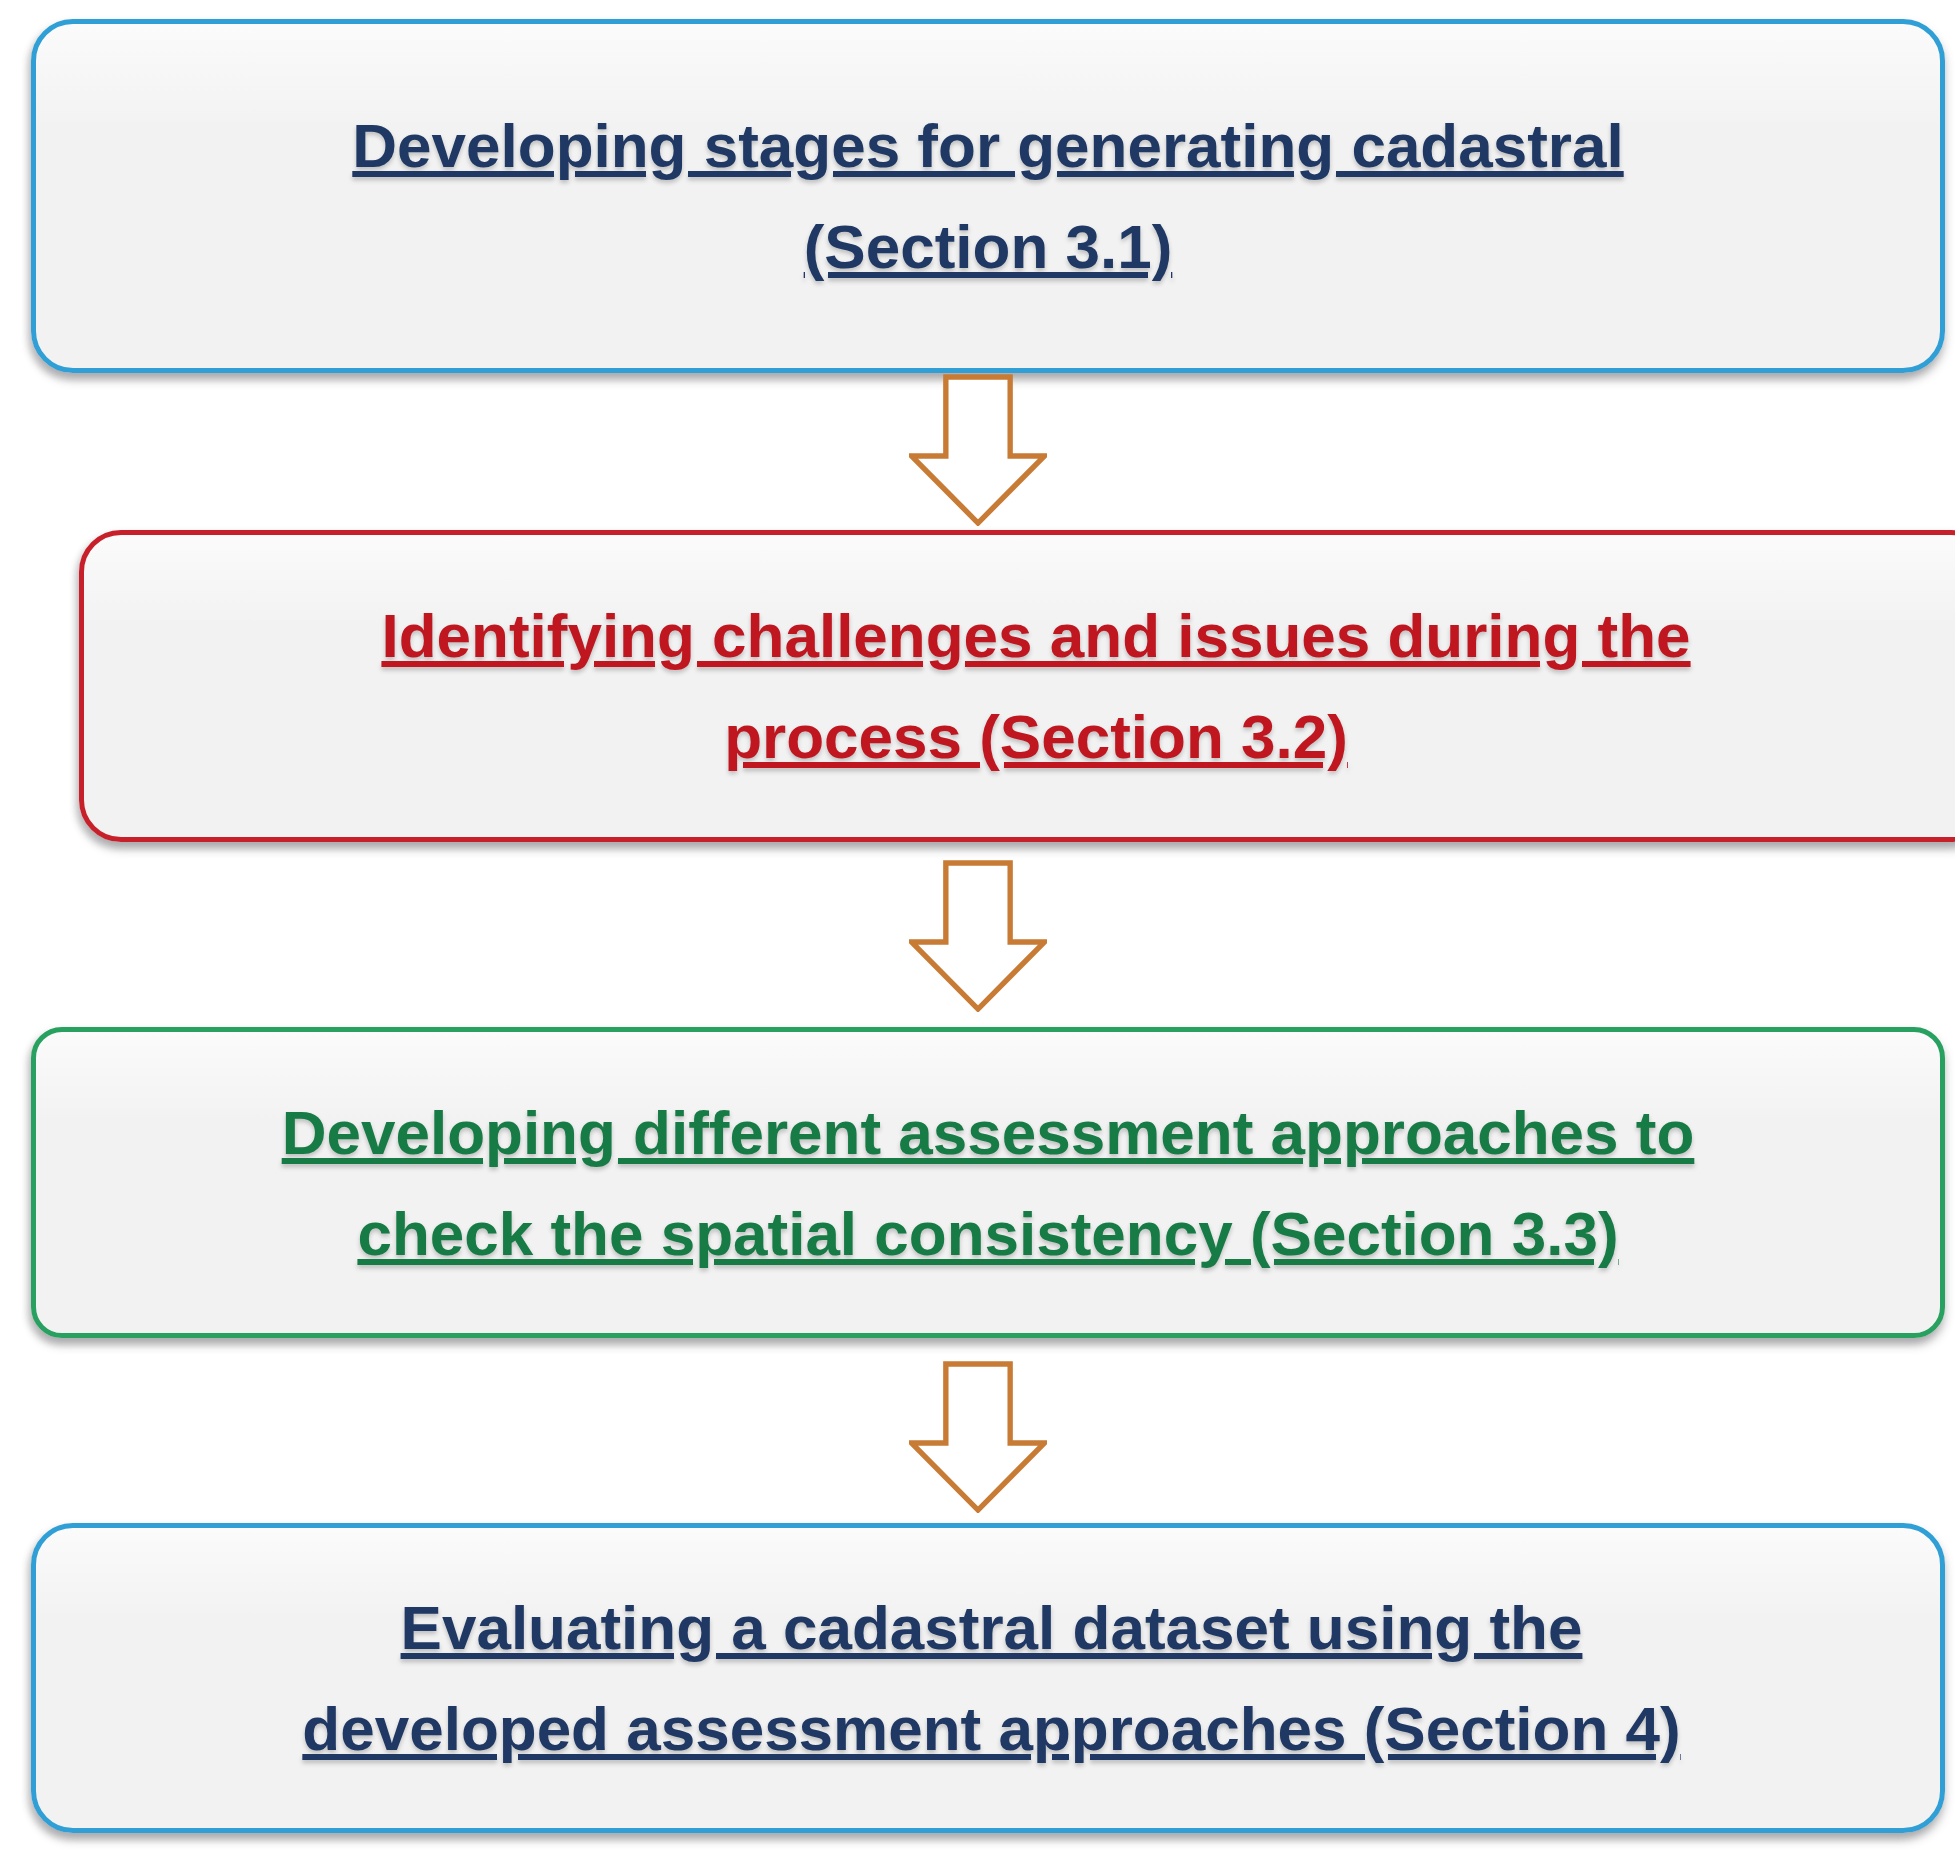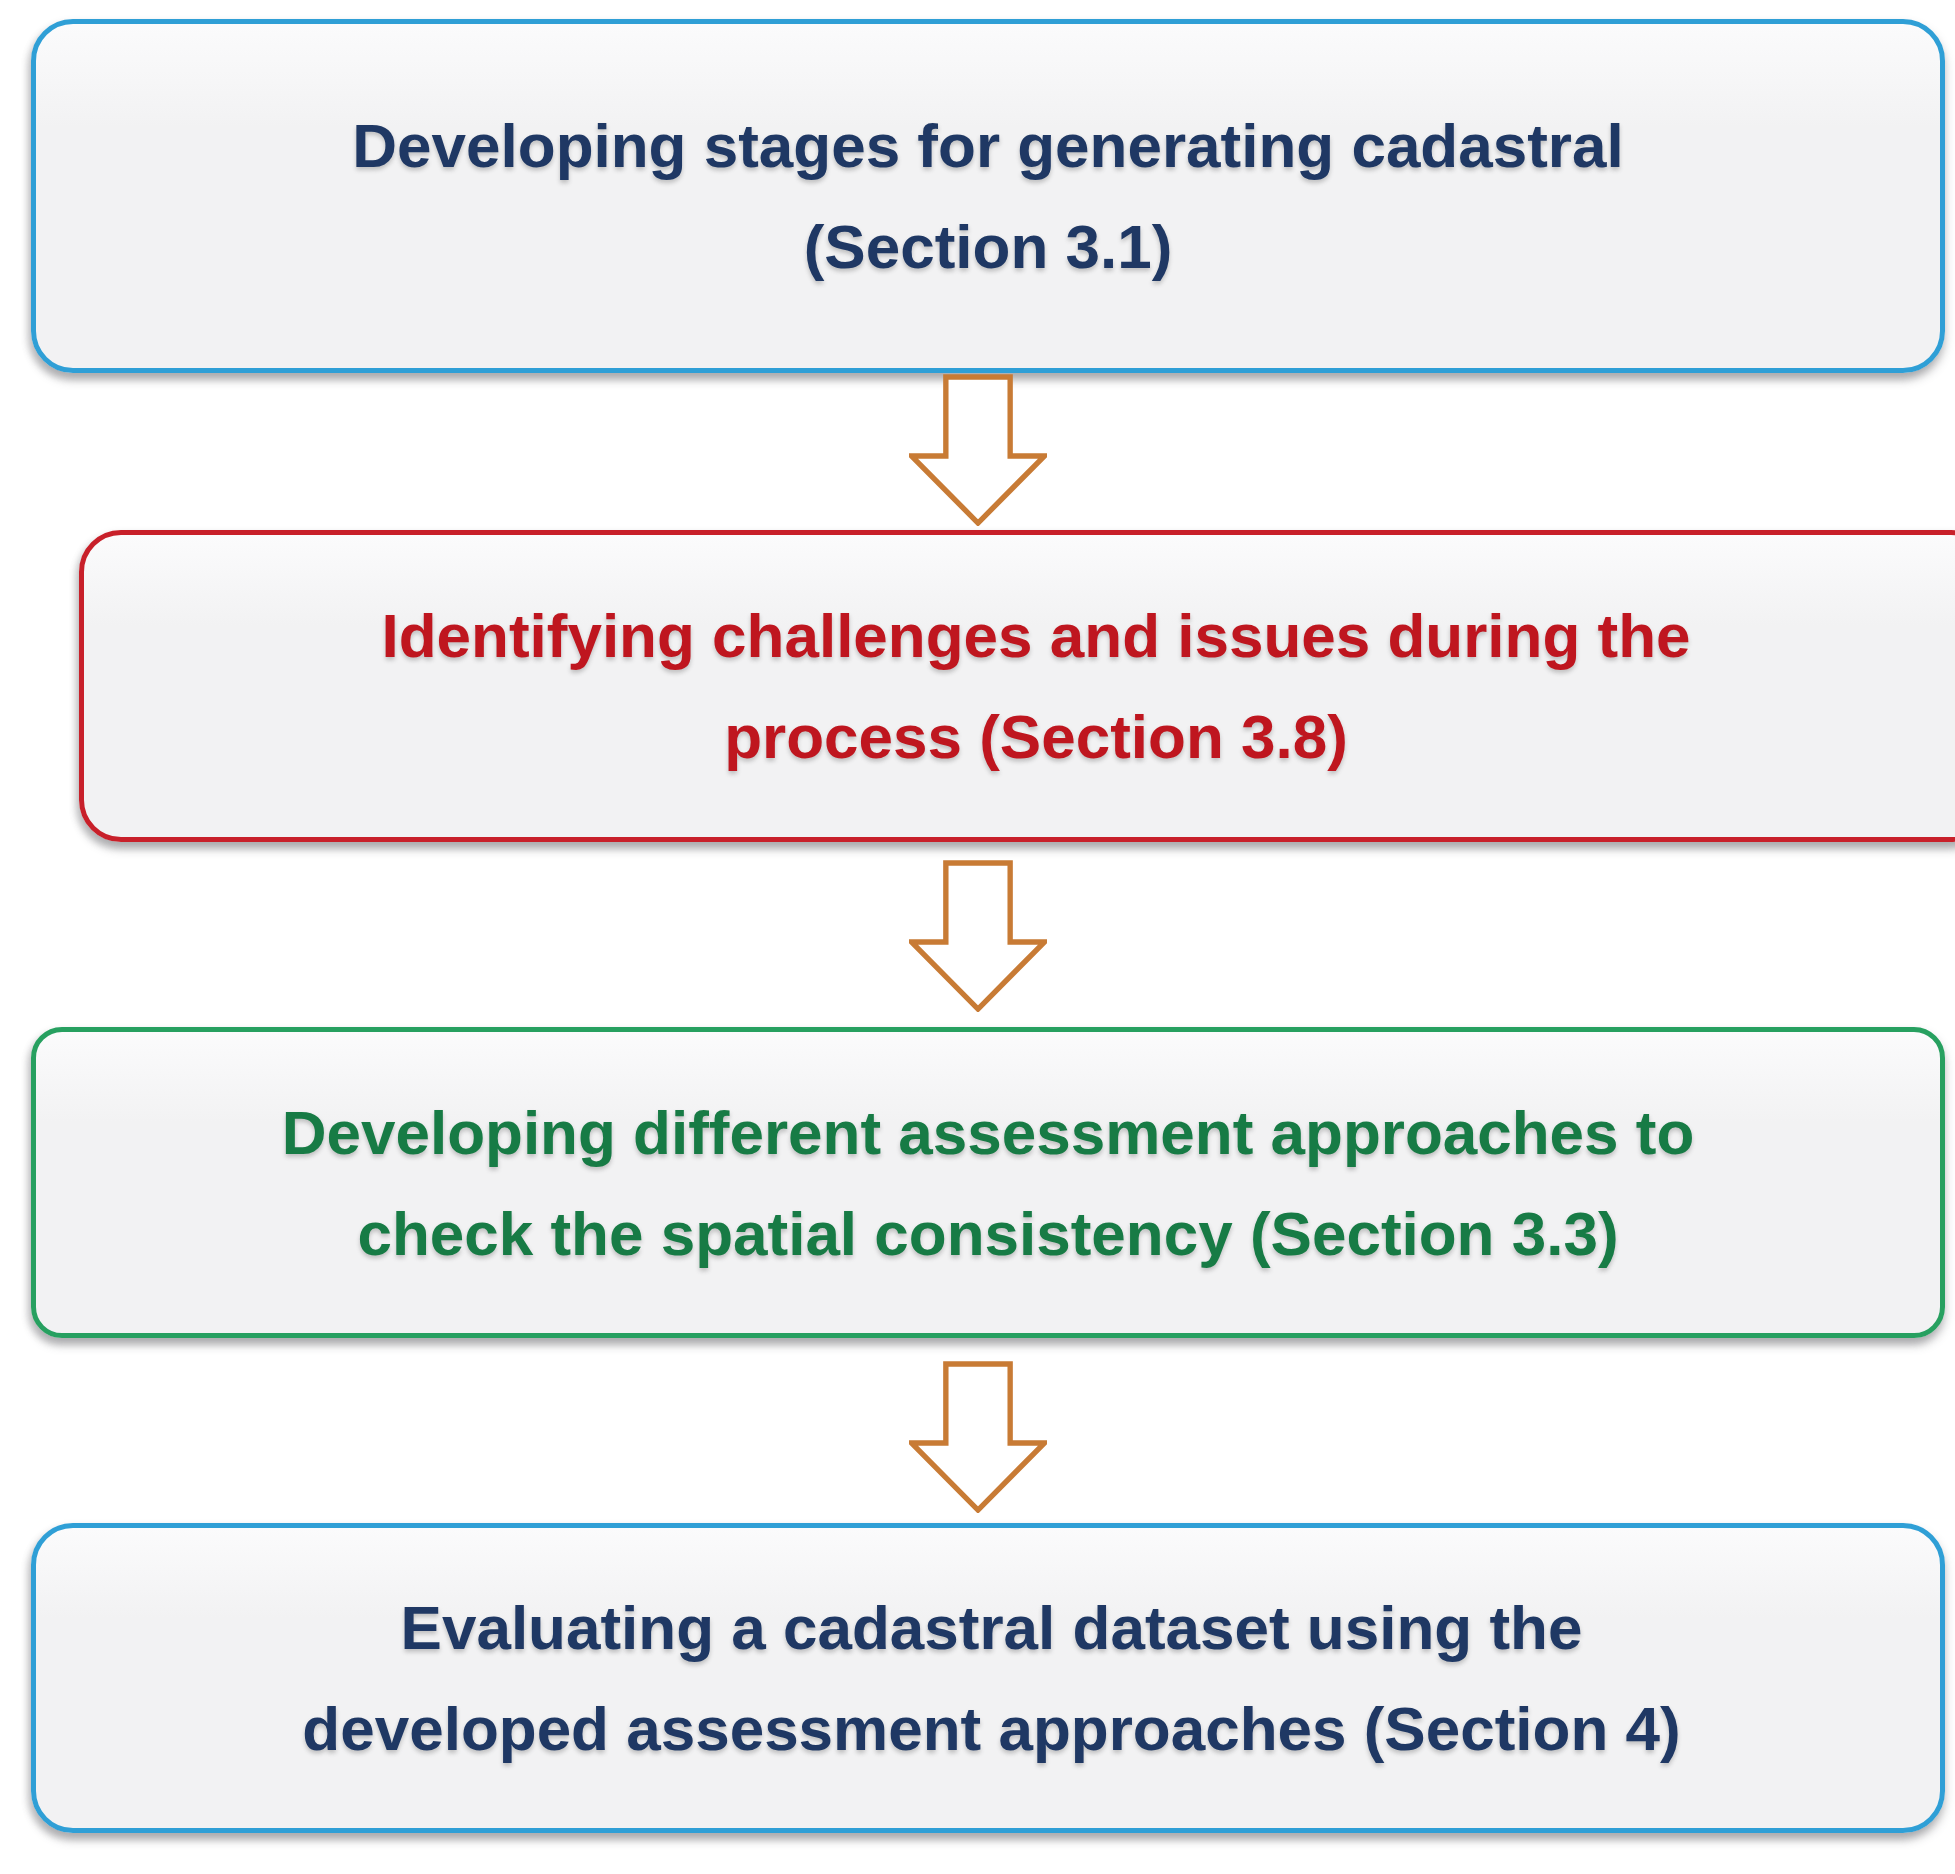--- a/index.html
+++ b/index.html
@@ -25,20 +25,21 @@
     align-items:center;
     justify-content:center;
     text-align:center;
   }
   .line{
     white-space:nowrap;
     font-weight:bold;
     font-size:62px;
     line-height:101px;
     text-shadow:0 3.4px 4.7px rgba(60,60,60,.28);
+    text-decoration:underline;
   }
   .box1{top:19px;height:354px;}
   .box2{top:530px;height:312px;margin-left:48px;}
   .box3{top:1027px;height:311px;}
   .box4{top:1523px;height:310px;padding-left:7px;}
   .arrow{
     position:absolute;
     left:909px;
     width:138px;
     height:152px;
@@ -56,21 +57,21 @@
     <div class="line">Developing stages for generating cadastral</div>
     <div class="line">(Section 3.1)</div>
   </section>
 
   <svg class="arrow arrow1" viewBox="0 0 206 226" aria-hidden="true">
     <path d="M55 4 H151 V122 H202 L103 222 L4 122 H55 Z" fill="#ffffff" stroke-width="8" stroke-linejoin="miter" stroke="#c87b35"></path>
   </svg>
 
   <section class="box box2" style="border-color: rgb(200, 32, 42); color: rgb(191, 22, 31);">
     <div class="line">Identifying challenges and issues during the</div>
-    <div class="line">process (Section 3.8)</div>
+    <div class="line">process (Section 3.2)</div>
   </section>
 
   <svg class="arrow arrow2" viewBox="0 0 206 226" aria-hidden="true">
     <path d="M55 4 H151 V122 H202 L103 222 L4 122 H55 Z" fill="#ffffff" stroke-width="8" stroke-linejoin="miter" stroke="#c87b35"></path>
   </svg>
 
   <section class="box box3" style="border-color: rgb(39, 160, 96); color: rgb(23, 123, 69); border-radius: 31px;">
     <div class="line">Developing different assessment approaches to</div>
     <div class="line">check the spatial consistency (Section 3.3)</div>
   </section>

